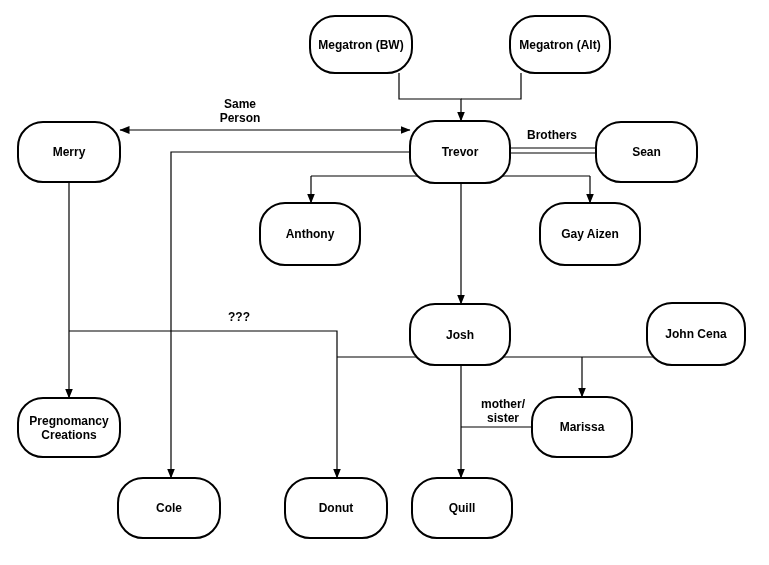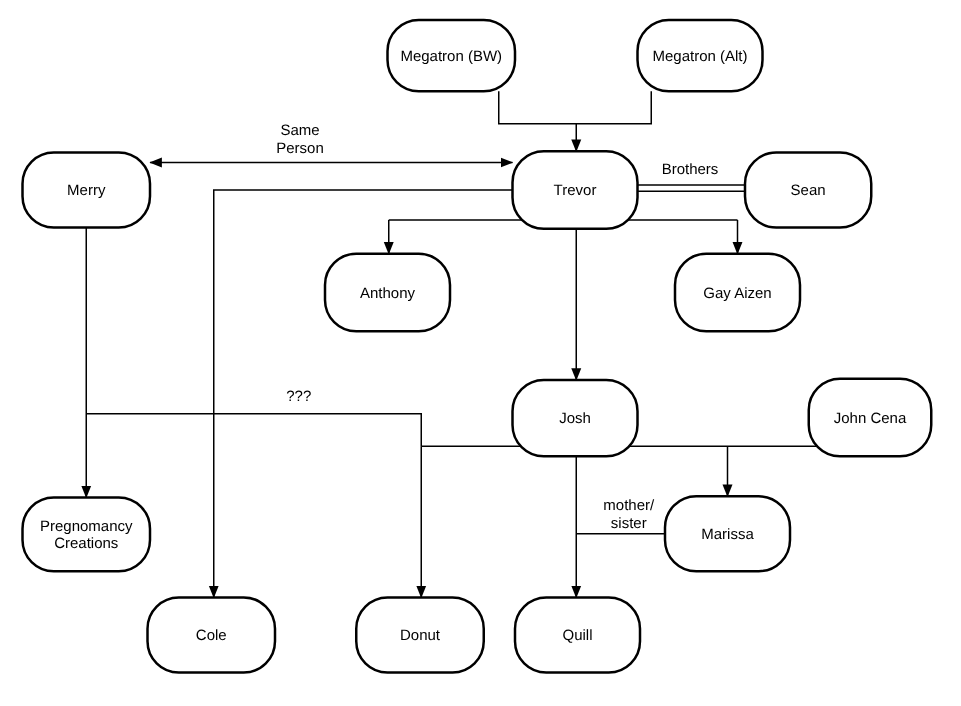--- a/index.html
+++ b/index.html
@@ -1,16 +1,16 @@
 <!DOCTYPE html>
 <html><head>
 <meta charset="utf-8">
 <style>
   html, body { margin: 0; padding: 0; background: #ffffff; }
-  .page { width: 769px; height: 565px; background: #ffffff; overflow: hidden; }
+  .page { width: 769px; height: 565px; background: #ffffff; overflow: hidden; font-weight: bold; }
   svg { display: block; }
   text {
     font-family: "Liberation Sans", sans-serif;
     font-size: 12px;
     fill: #000000;
   }
   #arrowhead path { fill: #000000; }
 </style>
 </head>
 <body>

